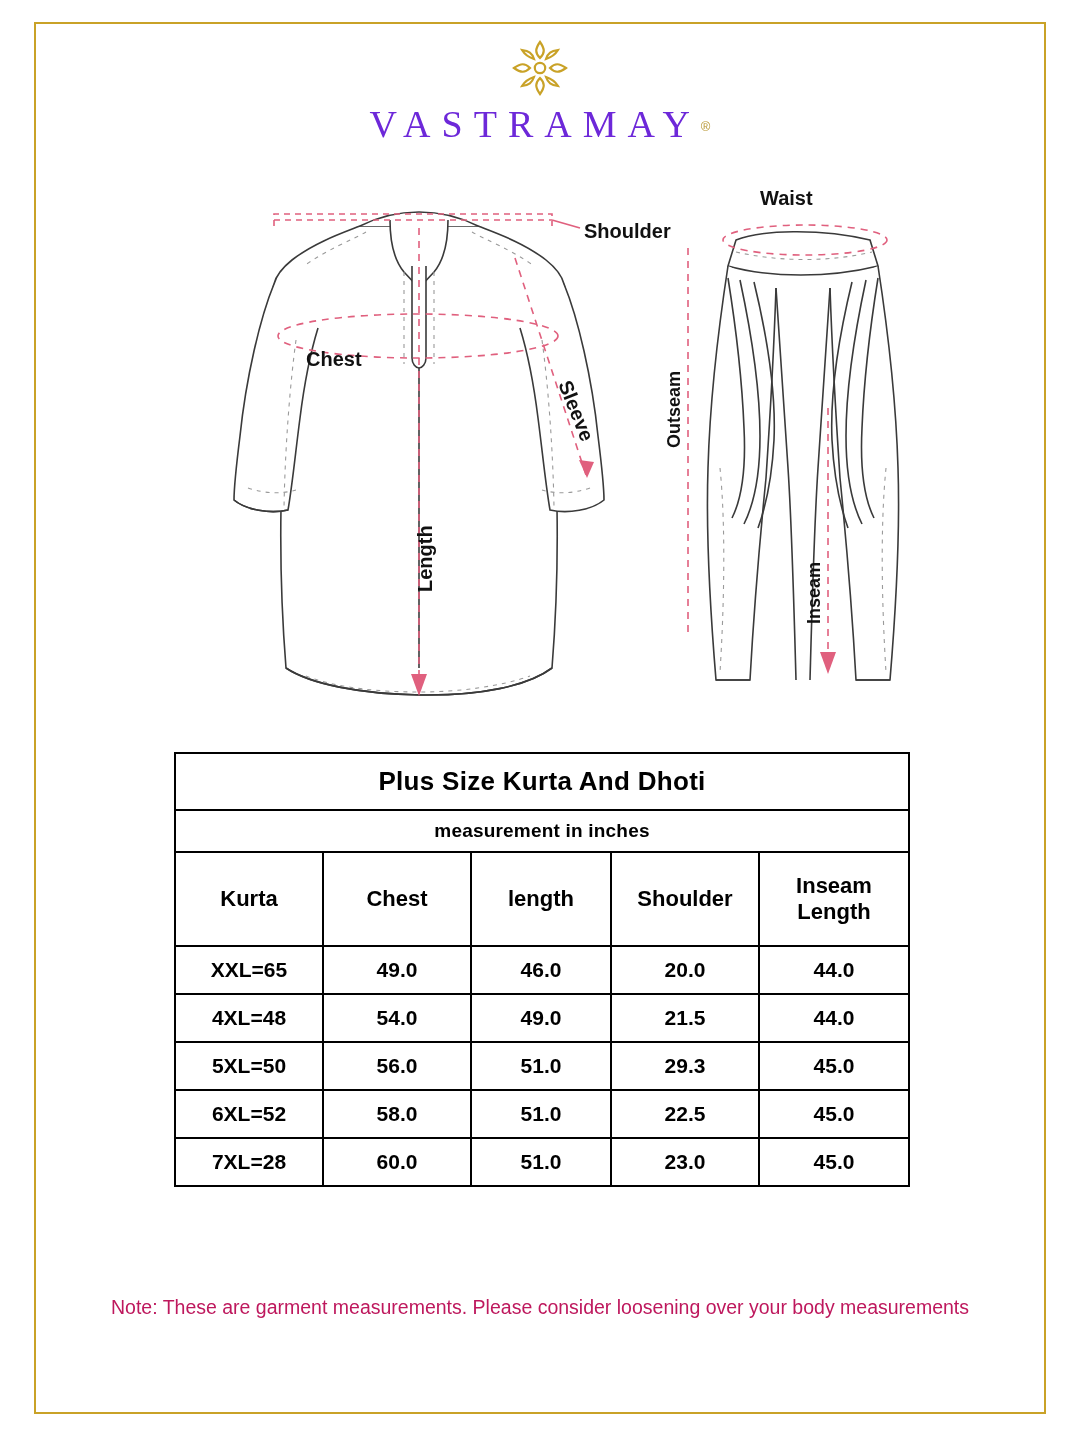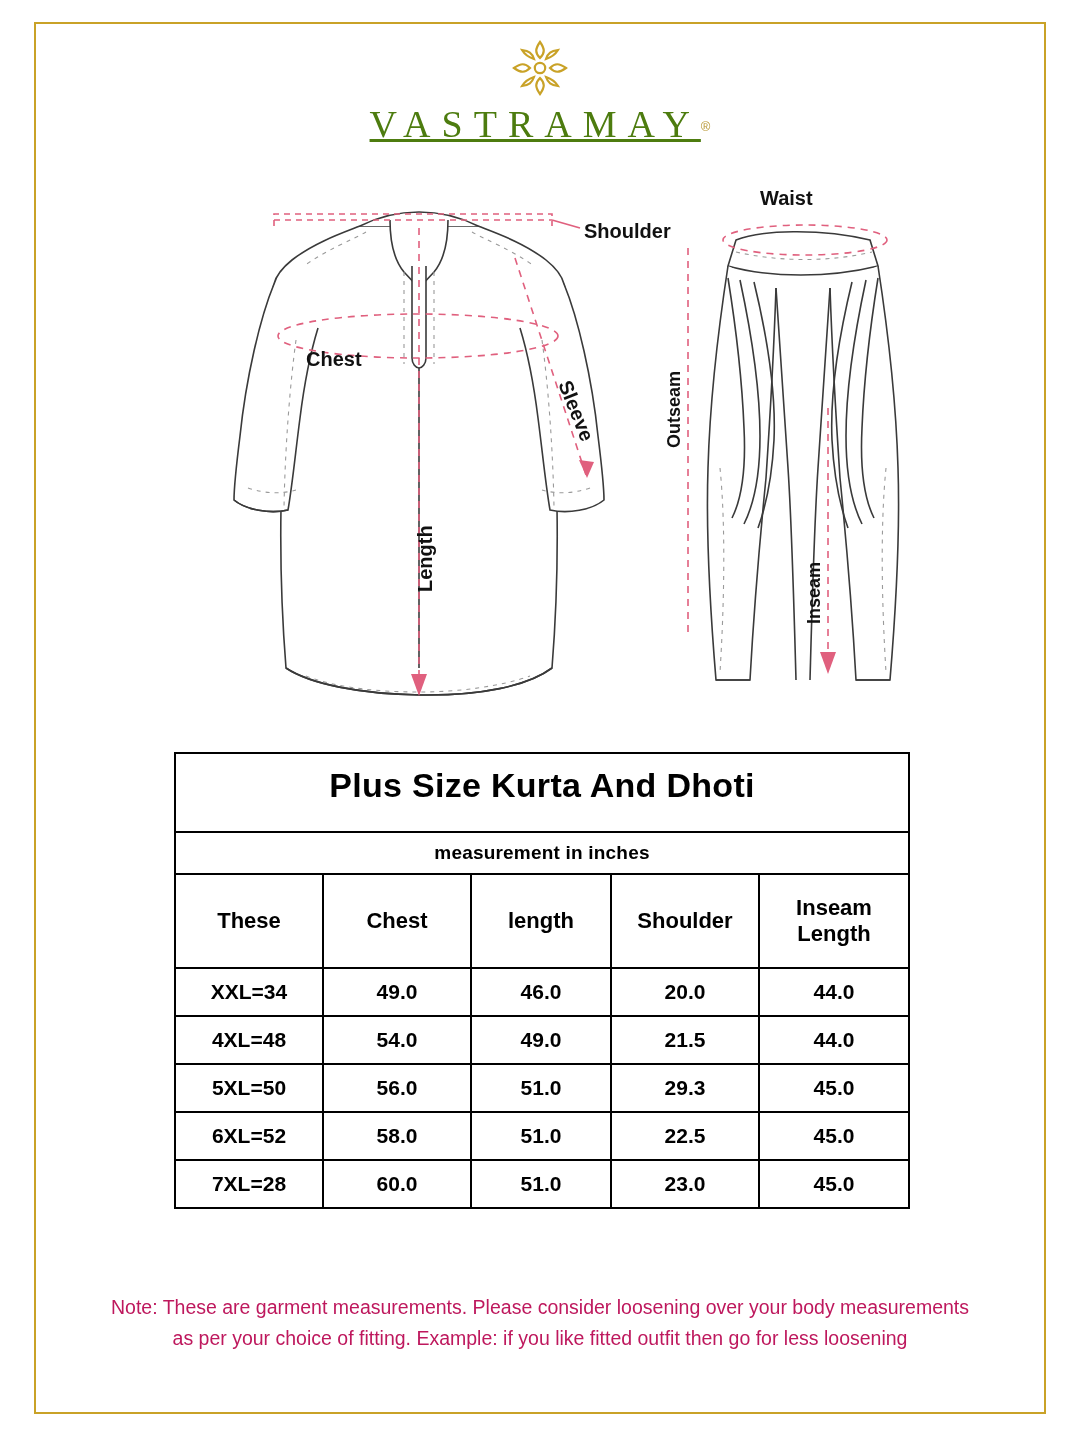--- a/index.html
+++ b/index.html
@@ -45,23 +45,22 @@
     margin: 0 auto;
     width: 64px;
     height: 64px;
   }
   .brand-name {
     display: inline-block;
     margin-top: 2px;
     font-family: "Liberation Serif", serif;
     font-size: 38px;
     letter-spacing: 11px;
-    color: #4d7c0f;
+    color: #6d28d9;
     font-weight: 400;
-    text-decoration: underline;
   }
   .brand-r {
     font-size: 13px;
     vertical-align: 6px;
     letter-spacing: 0;
     color: #b79530;
   }
 
   
   .illustration {
@@ -84,23 +83,23 @@
     border-collapse: collapse;
     width: 734px;
     table-layout: fixed;
   }
   table.size-table td, table.size-table th {
     border: 2px solid #000000;
     text-align: center;
     color: #000000;
   }
   .tbl-title td {
-    font-size: 34px;
+    font-size: 26px;
     font-weight: bold;
-    padding: 12px 0 26px;
+    padding: 12px 0 12px;
     letter-spacing: 0.3px;
   }
   .tbl-sub td {
     font-size: 19px;
     font-weight: bold;
     padding: 9px 0 9px;
     letter-spacing: 0.2px;
   }
   .tbl-head th {
     font-size: 22px;
@@ -274,29 +273,29 @@
         <col style="width:150px">
       </colgroup>
       <tbody>
         <tr class="tbl-title">
           <td colspan="5">Plus Size Kurta And Dhoti</td>
         </tr>
         <tr class="tbl-sub">
           <td colspan="5">measurement in inches</td>
         </tr>
         <tr class="tbl-head">
-          <th>These</th>
+          <th>Kurta</th>
           <th>Chest</th>
           <th>length</th>
           <th>Shoulder</th>
           <th>Inseam Length</th>
         </tr>
 
         <tr class="tbl-body">
-          <td>XXL=34</td>
+          <td>XXL=65</td>
           <td>49.0</td>
           <td>46.0</td>
           <td>20.0</td>
           <td>44.0</td>
         </tr>
         <tr class="tbl-body">
           <td>4XL=48</td>
           <td>54.0</td>
           <td>49.0</td>
           <td>21.5</td>
@@ -322,16 +321,15 @@
           <td>51.0</td>
           <td>23.0</td>
           <td>45.0</td>
         </tr>
       </tbody>
     </table>
   </div>
 
   <div class="note">
     <span>Note: These are garment measurements. Please consider loosening over your body measurements</span>
-    <span class="line2">as per your choice of fitting. Example: if you like fitted outfit then go for less loosening</span>
   </div>
 
 </div>
 
 </body></html>

